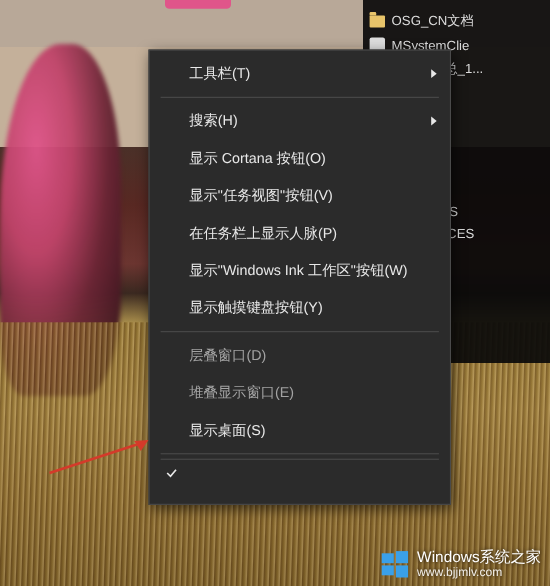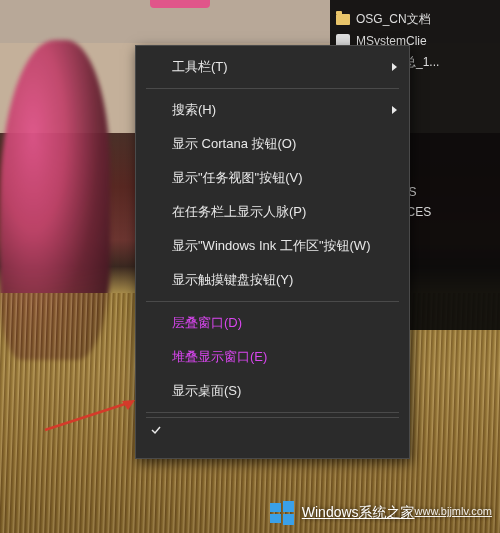--- a/index.html
+++ b/index.html
@@ -110,21 +110,21 @@
       padding: 4px 0;
     }
     .menu-item {
       display: flex;
       align-items: flex-start;
       padding: 8px 14px 8px 36px;
       position: relative;
       cursor: default;
     }
     .menu-item.disabled {
-      color: #d946ef;
+      color: #a3a3a3;
     }
     .menu-item.highlighted {
       outline: 2px solid #d43a2a;
       outline-offset: -2px;
     }
     .menu-sep {
       height: 1px;
       background: #4a4a4a;
       margin: 4px 10px;
     }
@@ -163,22 +163,22 @@
       align-items: center;
       gap: 6px;
       color: #fff;
       text-shadow: 0 0 4px rgba(0,0,0,0.8);
     }
     .watermark .wlogo {
       width: 28px; height: 28px;
     }
     .watermark .wtxt {
       display: flex;
+      flex-direction: column;
       line-height: 1.1;
-      text-decoration: underline;
     }
     .watermark .wtxt .t1 { font-size: 14px; font-weight: 500; }
     .watermark .wtxt .t2 { font-size: 11px; opacity: 0.9; }
   </style>
 </head>
 <body>
 
 <div class="bg"></div>
 <div class="smoke"></div>
 <div class="wheat"></div>

